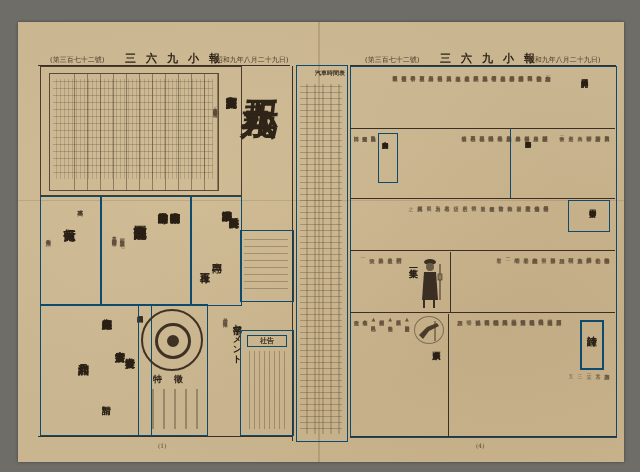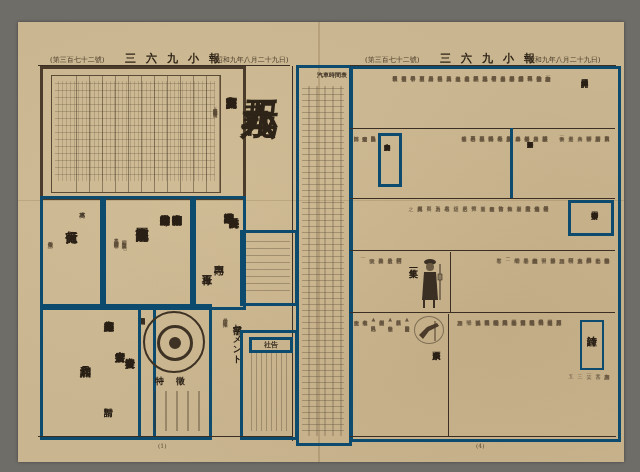--- a/index.html
+++ b/index.html
@@ -5,21 +5,21 @@
   html,body{margin:0;padding:0;}
   body{width:640px;height:472px;background:#6f6d68;position:relative;overflow:hidden;font-family:"DejaVu Serif",serif;color:#3a2f22;}
   .paper{position:absolute;left:18px;top:22px;width:606px;height:440px;background:#c9b58f;box-shadow:0 0 3px rgba(0,0,0,.4);}
   .paper:before{content:"";position:absolute;left:0;top:0;right:0;bottom:0;background:radial-gradient(ellipse at 30% 40%,rgba(220,200,160,.35),transparent 60%),radial-gradient(ellipse at 80% 70%,rgba(150,120,80,.15),transparent 60%);}
   .fold-v{position:absolute;left:318px;top:22px;width:2px;height:440px;background:rgba(120,95,60,.25);}
   .fold-h{position:absolute;left:18px;top:200px;width:606px;height:1px;background:rgba(120,95,60,.2);}
   .abs{position:absolute;}
   .hdr{font-size:7px;color:#4a3b2a;white-space:nowrap;}
   .hdr-title{font-size:11px;font-weight:bold;letter-spacing:10px;color:#2c2216;}
   .rule{position:absolute;background:#3a2f22;}
-  .box{position:absolute;border:3px solid #0c4a6e;}
+  .box{position:absolute;border:1px solid #0c4a6e;}
   .vtext{writing-mode:vertical-rl;text-orientation:upright;line-height:1.05;}
   .big{font-weight:bold;color:#2a2016;}
   .tiny{font-size:4.5px;color:#5a4a36;letter-spacing:-0.5px;}
   .cols{position:absolute;display:flex;flex-direction:row-reverse;gap:3px;}
   .col{writing-mode:vertical-rl;text-orientation:upright;font-size:5px;line-height:6px;color:#564532;opacity:.85;overflow:hidden;}
   .masthead{font-family:"DejaVu Serif",serif;font-size:38px;font-weight:bold;color:#2e2418;line-height:40px;text-align:center;transform:skewX(-6deg);}
   .seal{position:absolute;border-radius:50%;border:2px solid #3e3224;}
   .page-num{font-size:6px;color:#5a4a36;}
   .grid-cell{border-right:1px solid rgba(74,59,42,.5);}
   .illus{position:absolute;border:1px solid rgba(60,48,34,.5);}

